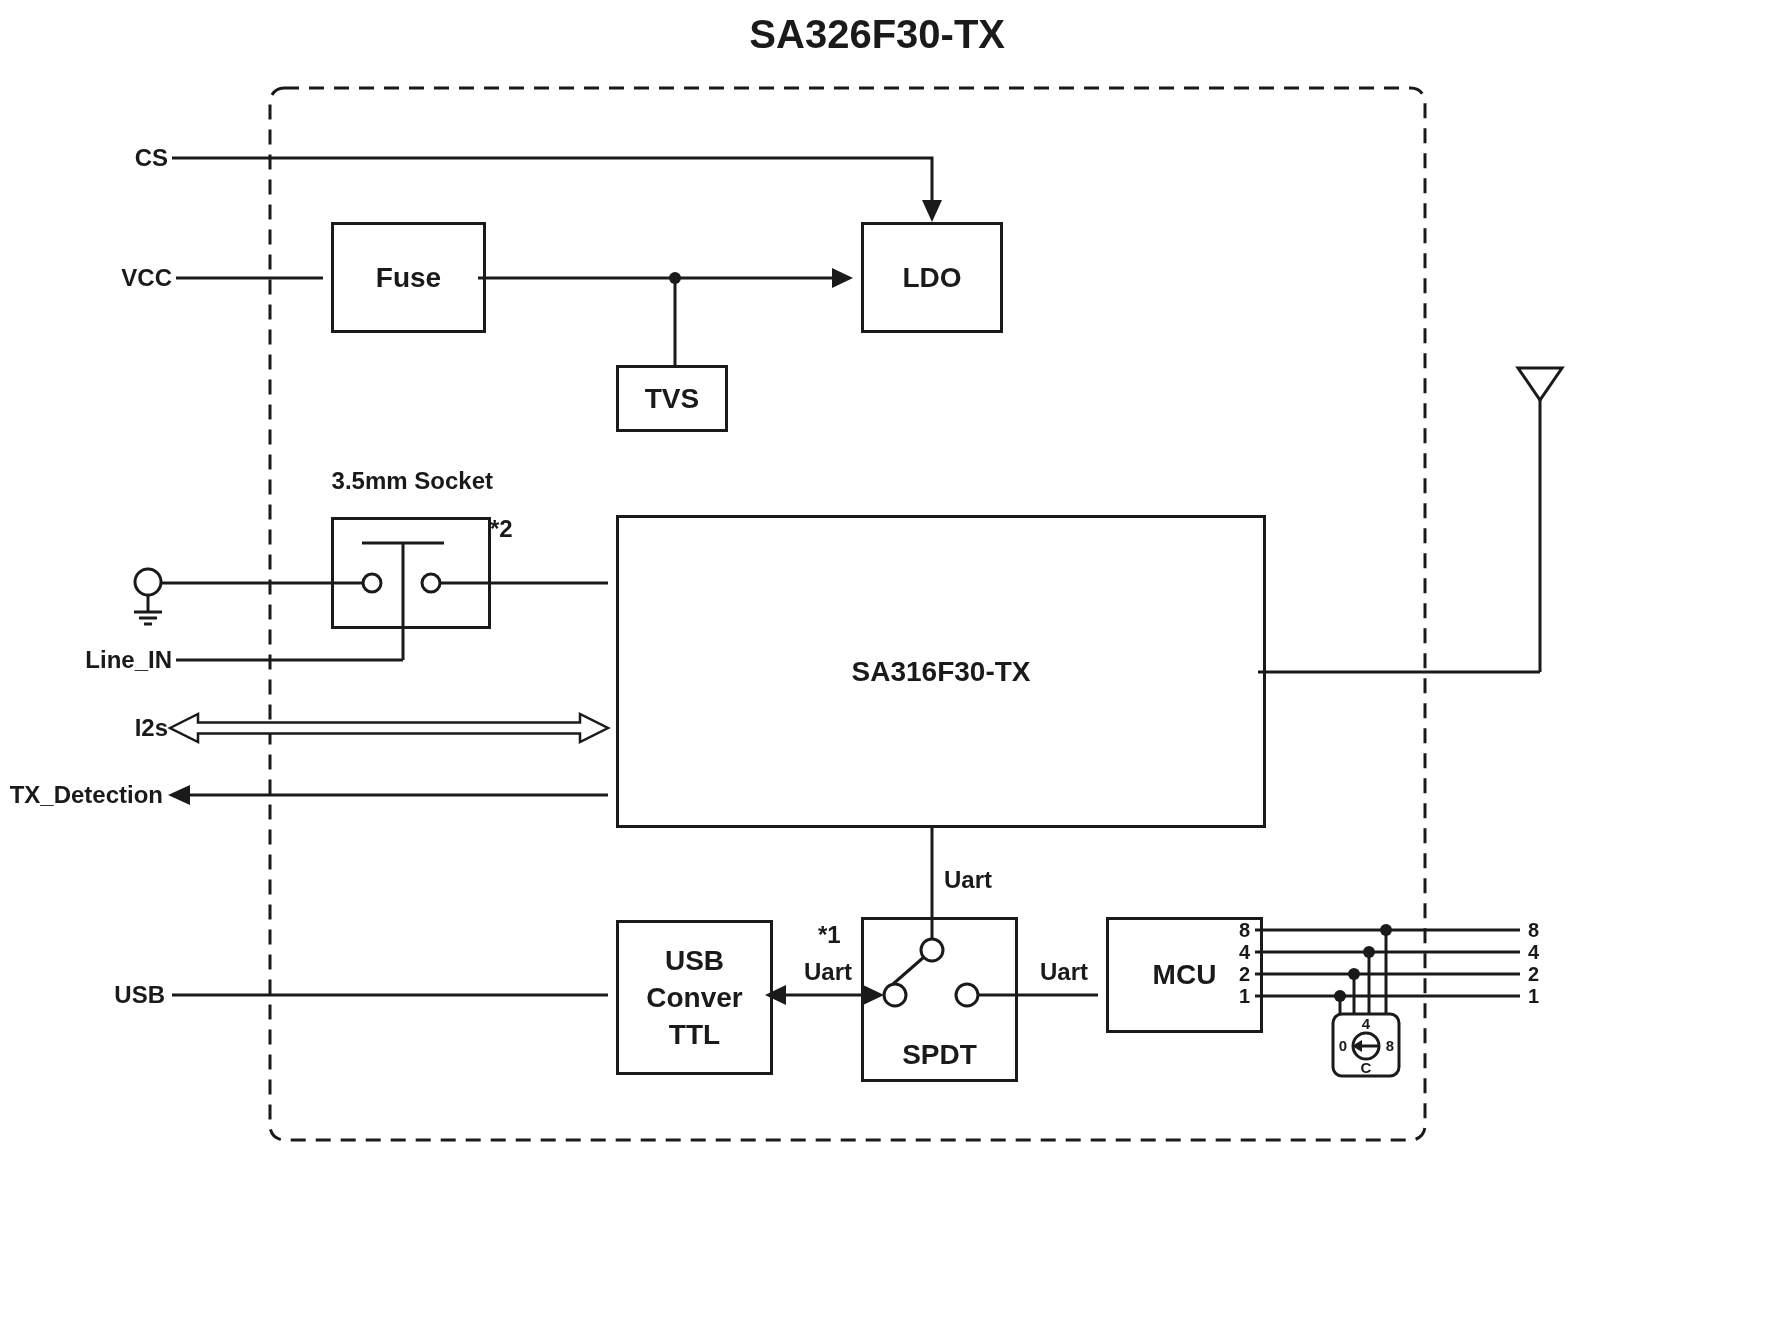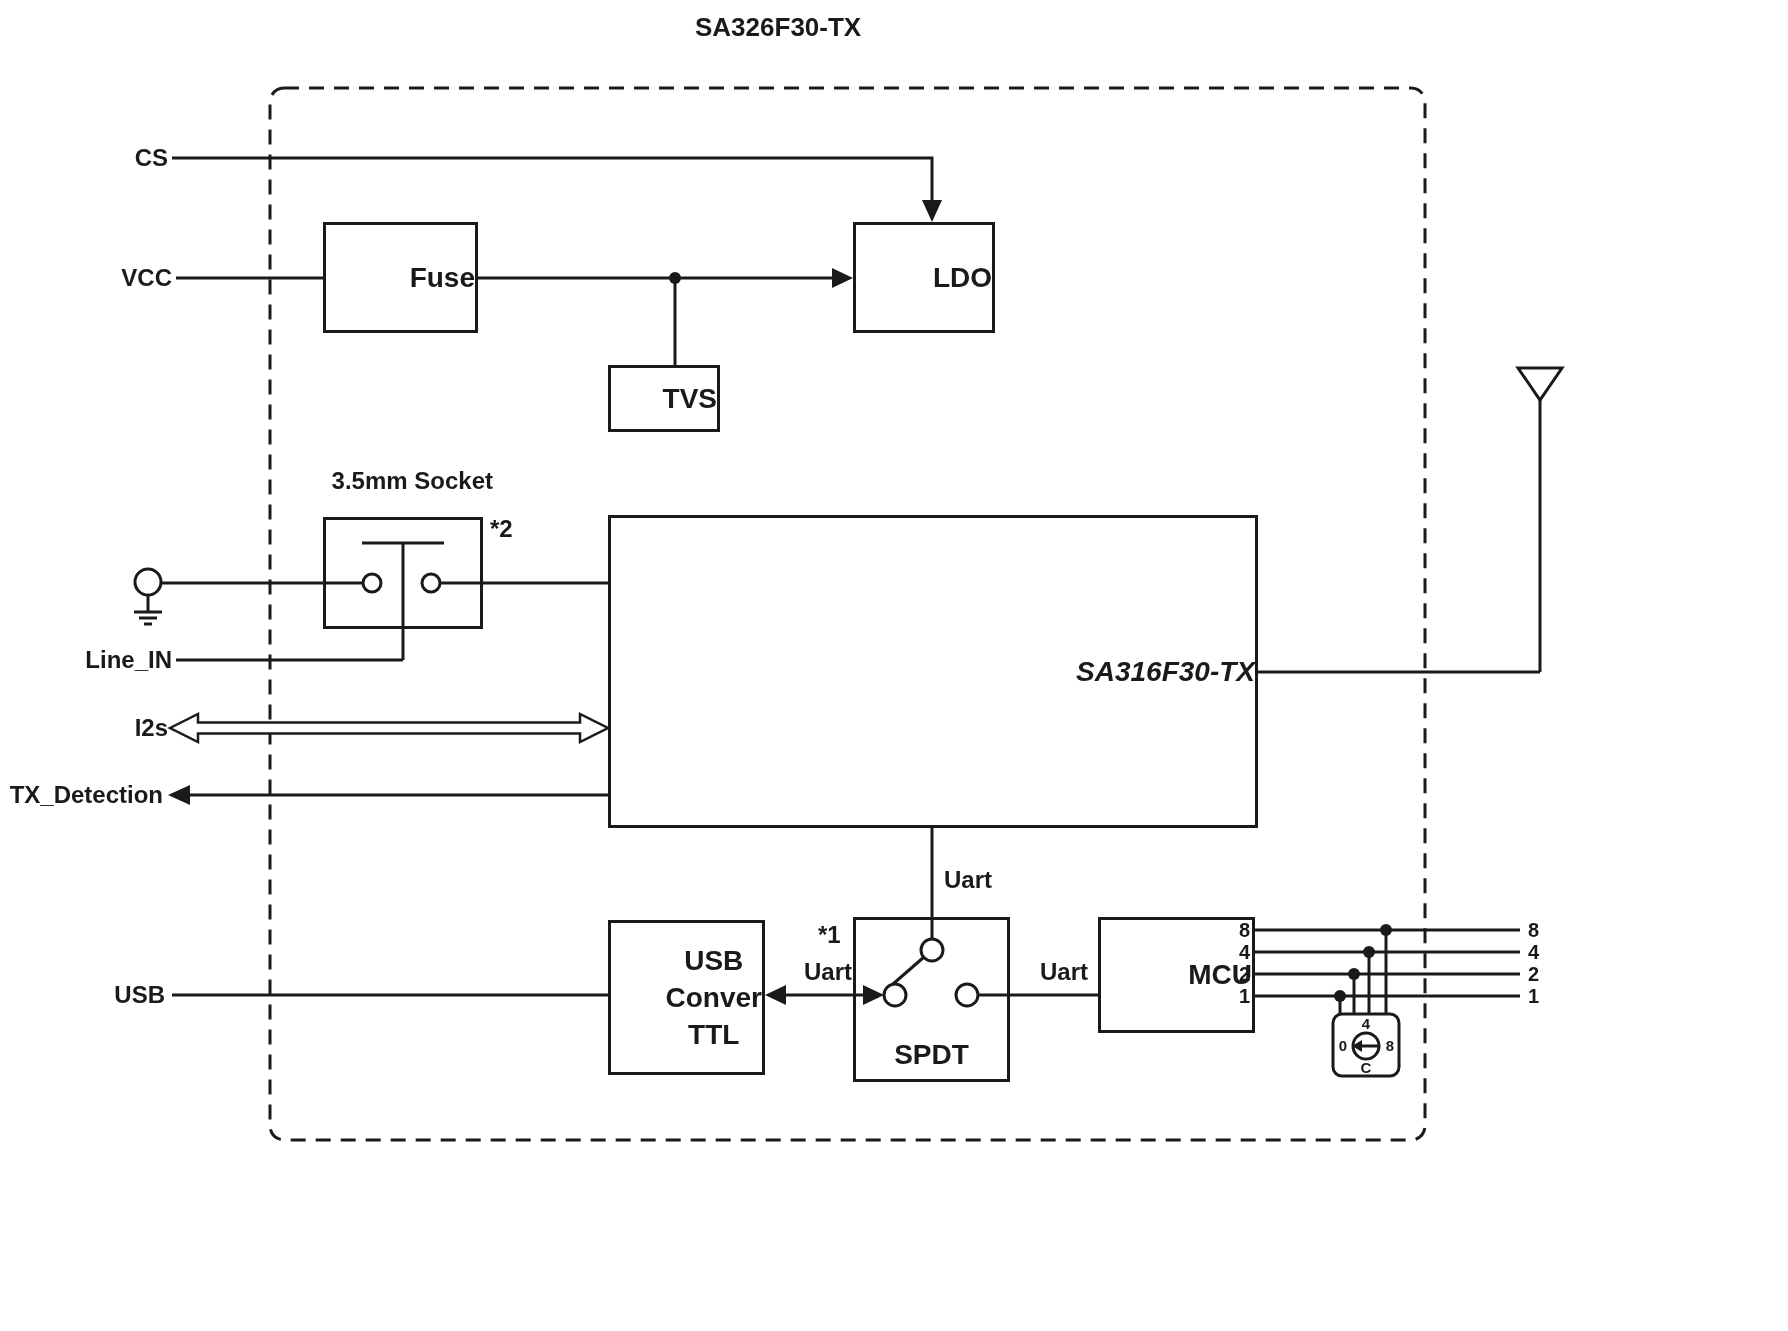--- a/index.html
+++ b/index.html
@@ -2,27 +2,27 @@
 <html><head>
 <meta charset="utf-8">
 <style>
   html,body{margin:0;padding:0;background:#ffffff;}
   #canvas{position:relative;width:1788px;height:1331px;background:#ffffff;
           font-family:"Liberation Sans", sans-serif;color:#1a1a1a;overflow:hidden;}
   #wires{position:absolute;left:0;top:0;width:1788px;height:1331px;}
   .lbl{position:absolute;font-size:24px;font-weight:600;line-height:34px;white-space:nowrap;color:#1a1a1a;}
   .lbl.center{text-align:right;}
   .box{position:absolute;border:3px solid #1a1a1a;box-sizing:border-box;background:transparent;
-       display:flex;align-items:center;justify-content:flex-end;
-       font-size:28px;font-weight:600;color:#1a1a1a;text-align:center;}
+       display:flex;align-items:center;justify-content:center;
+       font-size:28px;font-weight:600;color:#1a1a1a;text-align:center;margin-left:8px;}
   .box .multiline{line-height:37px;}
   .pin{position:absolute;font-size:20px;font-weight:600;line-height:24px;color:#1a1a1a;}
   .tiny{position:absolute;font-size:15px;font-weight:600;line-height:16px;color:#1a1a1a;text-align:center;}
-  .title{position:absolute;left:695px;top:12px;width:310px;text-align:left;
-         font-size:26px;font-weight:600;color:#1a1a1a;}
+  .title{position:absolute;left:695px;top:12px;width:310px;text-align:right;
+         font-size:40px;font-weight:600;color:#1a1a1a;}
   .spdt-label{position:absolute;left:0;bottom:8px;width:100%;text-align:center;font-size:28px;font-weight:600;}
 </style>
 </head>
 <body>
 
 <div id="canvas">
 
   <svg id="wires" viewBox="0 0 1788 1331" xmlns="http://www.w3.org/2000/svg" fill="none" stroke="#1a1a1a" stroke-width="3">
 
     <rect x="270" y="88" width="1155" height="1052" rx="14" stroke-dasharray="15 10"></rect>
@@ -123,21 +123,21 @@
   <div class="box" style="left:853px;top:222px;width:142px;height:111px;">
     <span>LDO</span>
   </div>
 
   <div class="box" style="left:608px;top:365px;width:112px;height:67px;">
     <span>TVS</span>
   </div>
 
   <div class="box" style="left:323px;top:517px;width:160px;height:112px;"></div>
 
-  <div class="box" style="left:608px;top:515px;width:650px;height:313px;font-style:italic;">
+  <div class="box" style="left:608px;top:515px;width:650px;height:313px;">
     <span>SA316F30-TX</span>
   </div>
 
   <div class="box" style="left:608px;top:920px;width:157px;height:155px;">
     <div class="multiline">
       <div>USB</div>
       <div>Conver</div>
       <div>TTL</div>
     </div>
   </div>

